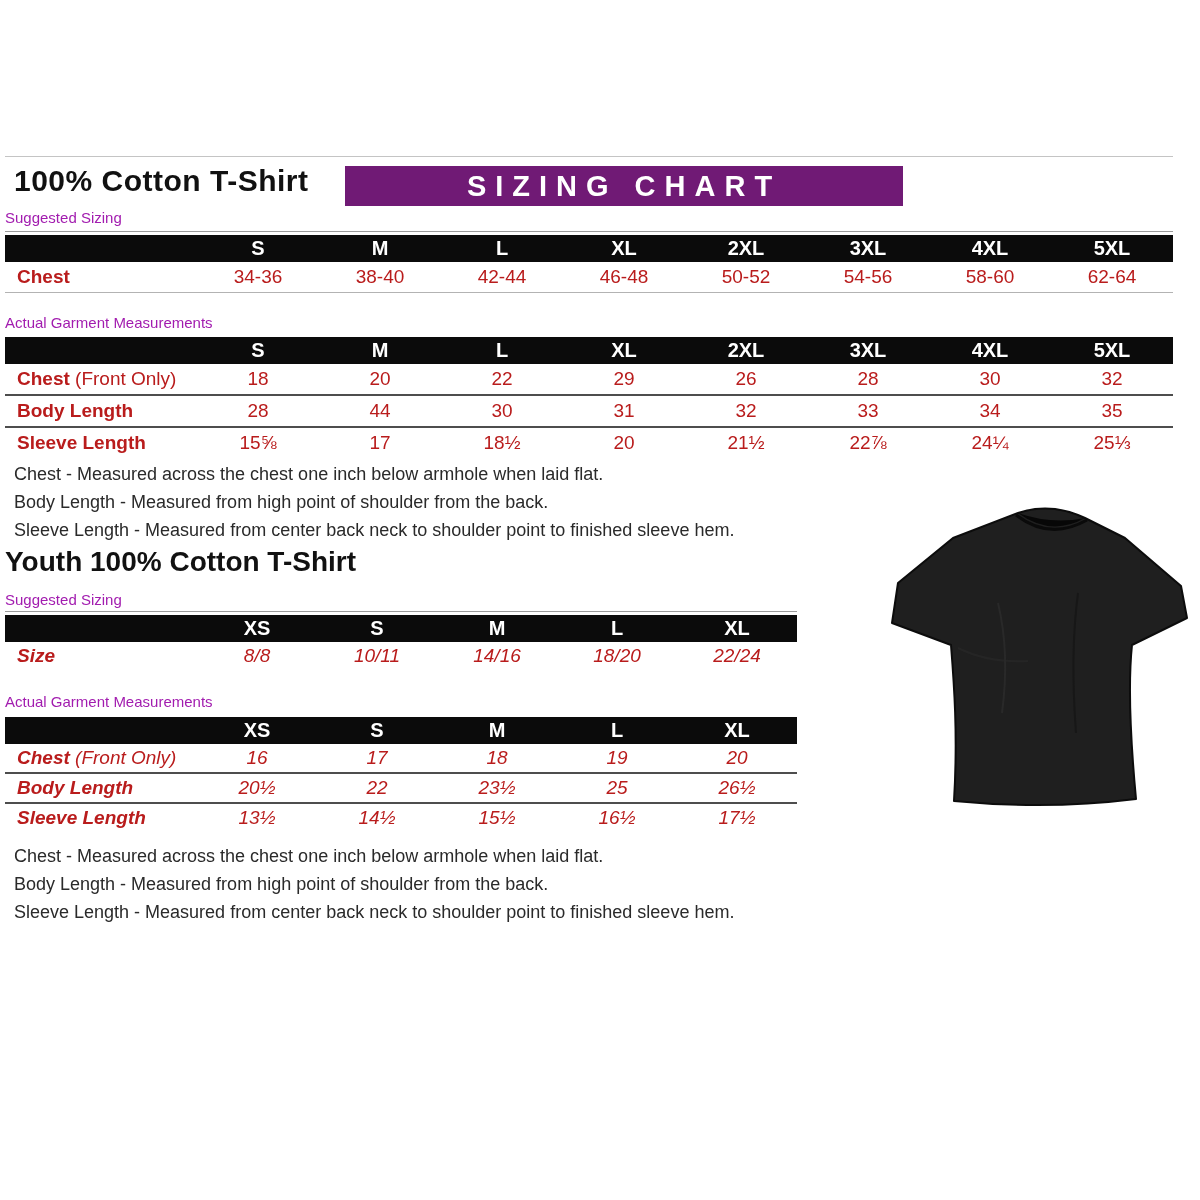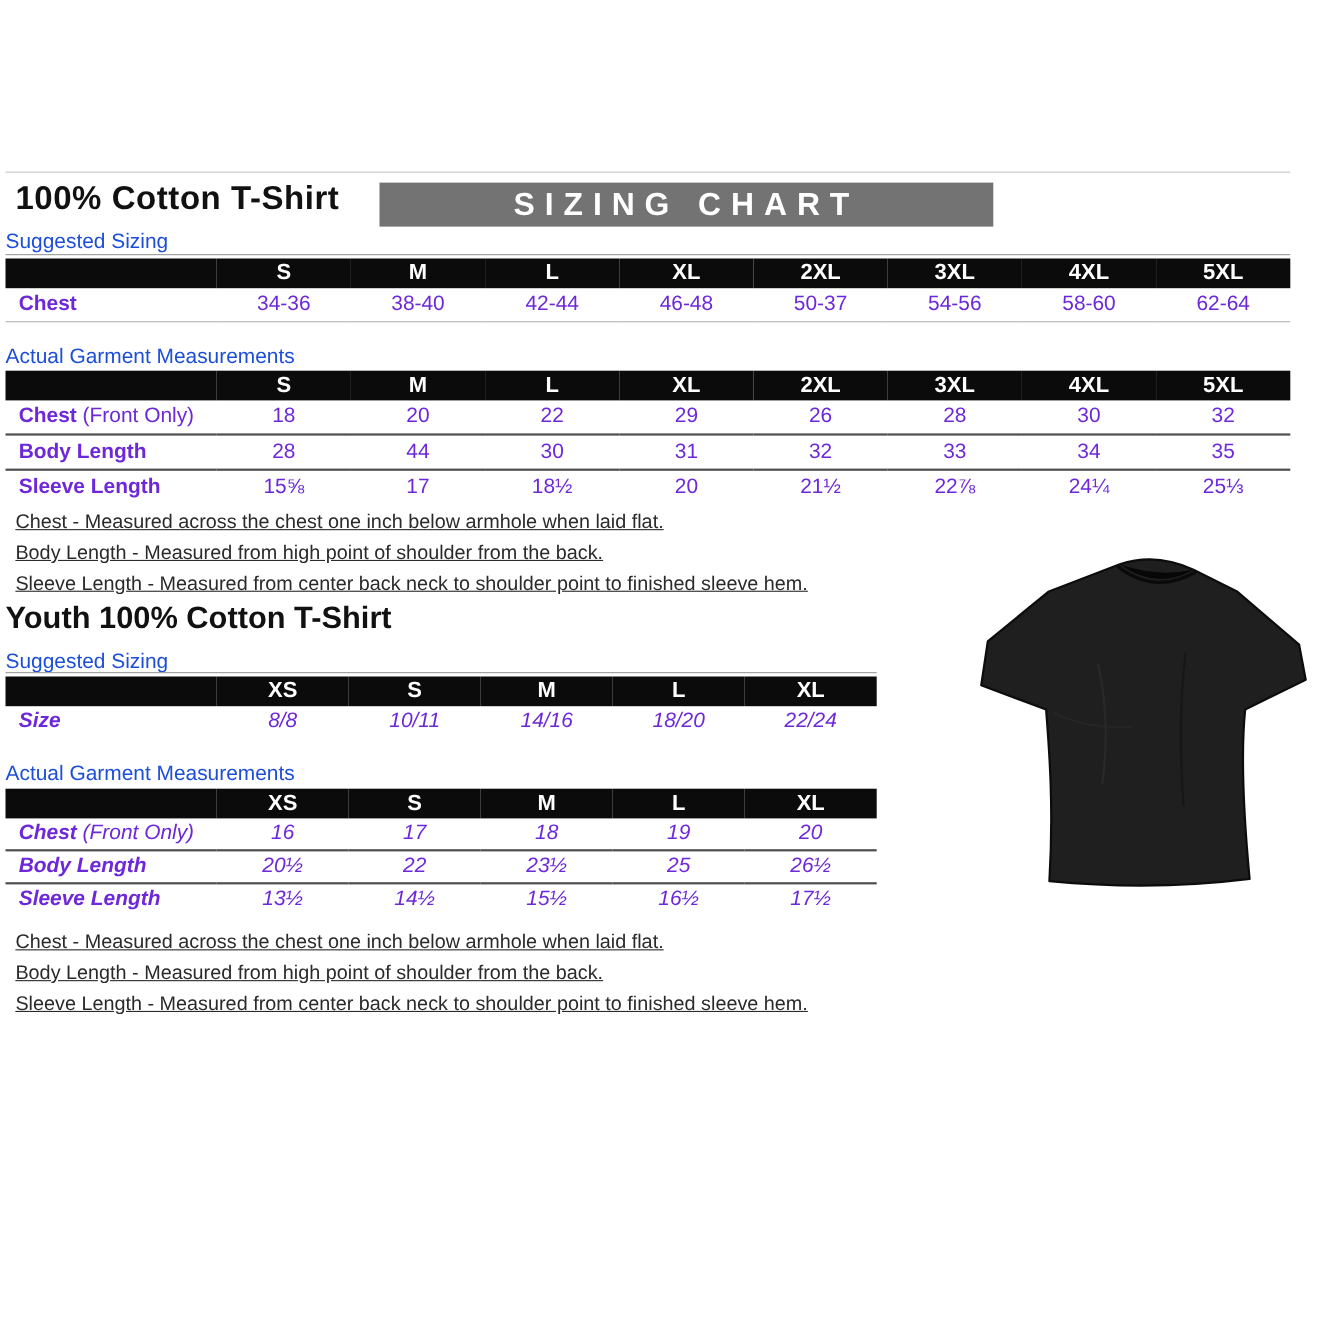--- a/index.html
+++ b/index.html
@@ -6,59 +6,59 @@
   body{
     width:1200px;height:1200px;background:#ffffff;position:relative;
     font-family:"Liberation Sans", sans-serif;color:#1a1a1a;overflow:hidden;
   }
   .abs{position:absolute;}
 
   .top-rule{left:5px;top:156px;width:1168px;height:1px;background:#c4c4c4;}
 
   .page-title{left:14px;top:164px;font-size:30px;font-weight:600;letter-spacing:.5px;color:#111;}
   .banner{
-    left:345px;top:166px;width:558px;height:40px;background:#737373;
+    left:345px;top:166px;width:558px;height:40px;background:#701a75;
     color:#fff;font-size:29px;font-weight:bold;letter-spacing:9px;
     display:flex;align-items:center;justify-content:center;
   }
 
-  .section-label{font-size:19px;color:#1d4ed8;}
+  .section-label{font-size:15px;color:#a21caf;}
   .lbl-adult-sugg{left:5px;top:209px;}
   .rule-adult-sugg{left:5px;top:231px;width:1168px;height:1px;background:#9a9a9a;}
   .lbl-adult-actual{left:5px;top:314px;}
   .lbl-youth-sugg{left:5px;top:591px;}
   .rule-youth-sugg{left:5px;top:611px;width:792px;height:1px;background:#9a9a9a;}
   .lbl-youth-actual{left:5px;top:693px;}
 
   table{border-collapse:collapse;table-layout:fixed;}
   .sizetable{left:5px;}
   .t-adult-sugg{top:235px;}
   .t-adult-actual{top:337px;}
   .t-youth-sugg{top:615px;}
   .t-youth-actual{top:717px;}
 
   .sizetable thead th{
     background:#0b0b0b;color:#ffffff;font-size:20px;font-weight:bold;
     height:27px;padding:0;text-align:center;
   }
   .sizetable td{
-    font-size:19px;text-align:center;height:30px;padding:0;color:#6d28d9;
+    font-size:19px;text-align:center;height:30px;padding:0;color:#b91c1c;
     white-space:nowrap;
   }
   .youth-t td{height:28px;font-style:italic;}
   .sizetable td.rowlabel{text-align:left;padding-left:12px;}
   .sizetable td.rowlabel b{font-weight:bold;}
   .sugg-t tbody tr td{border-bottom:1px solid #b3b3b3;}
   .t-youth-sugg tbody tr td{border-bottom:none;}
   .actual-t tbody tr:not(:last-child) td{border-bottom:2px solid #4d4d4d;}
 
   .notes{font-size:18px;line-height:28px;color:#2a2a2a;}
   .notes-adult{left:14px;top:460px;}
   .notes-youth{left:14px;top:842px;}
-  .notes div{white-space:nowrap;text-decoration:underline;}
+  .notes div{white-space:nowrap;}
 
   .youth-title{left:5px;top:546px;font-size:28px;font-weight:bold;color:#111;}
 
   .tshirt-wrap{left:878px;top:483px;width:318px;height:342px;}
 </style>
 </head>
 <body>
 
 <div class="abs top-rule"></div>
 
@@ -92,21 +92,21 @@
         <th>5XL</th>
       </tr>
     </thead>
     <tbody>
       <tr>
         <td class="rowlabel"><b>Chest</b></td>
         <td>34-36</td>
         <td>38-40</td>
         <td>42-44</td>
         <td>46-48</td>
-        <td>50-37</td>
+        <td>50-52</td>
         <td>54-56</td>
         <td>58-60</td>
         <td>62-64</td>
       </tr>
     </tbody>
   </table>
 
 <div class="abs section-label lbl-adult-actual">Actual Garment Measurements</div>
 <table class="abs sizetable actual-t t-adult-actual" style="width: 1168px;">
     <colgroup>

